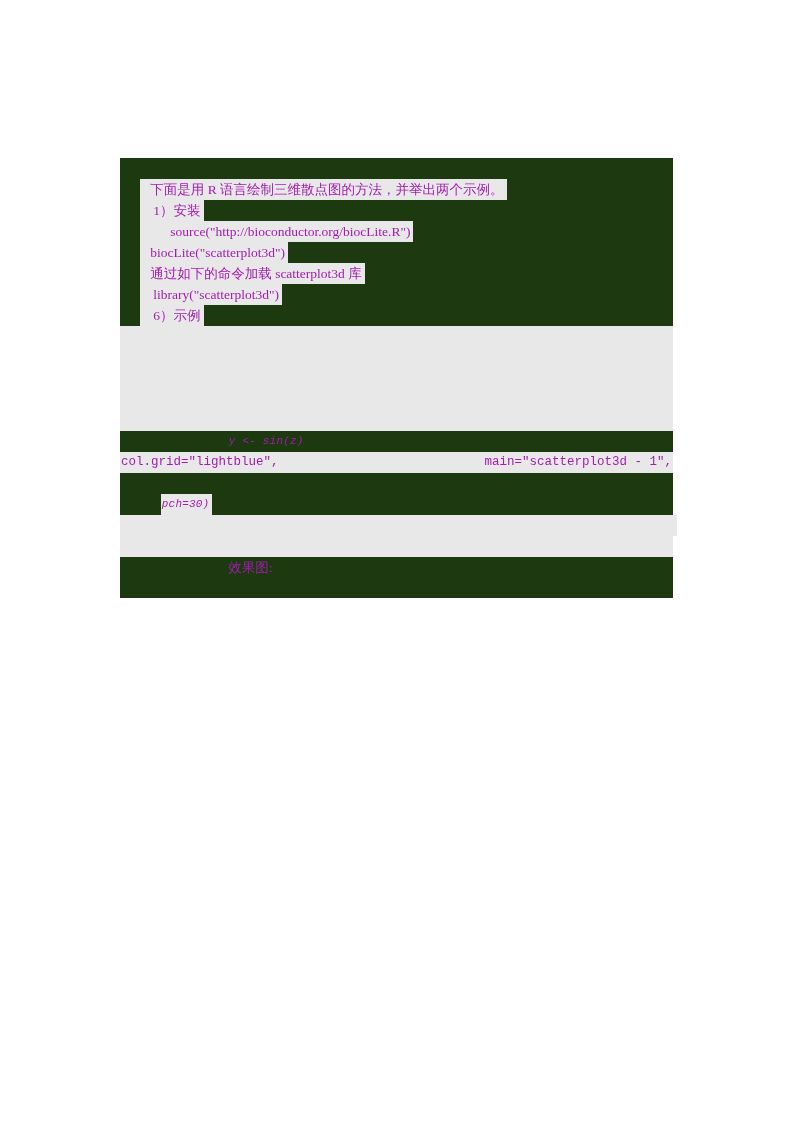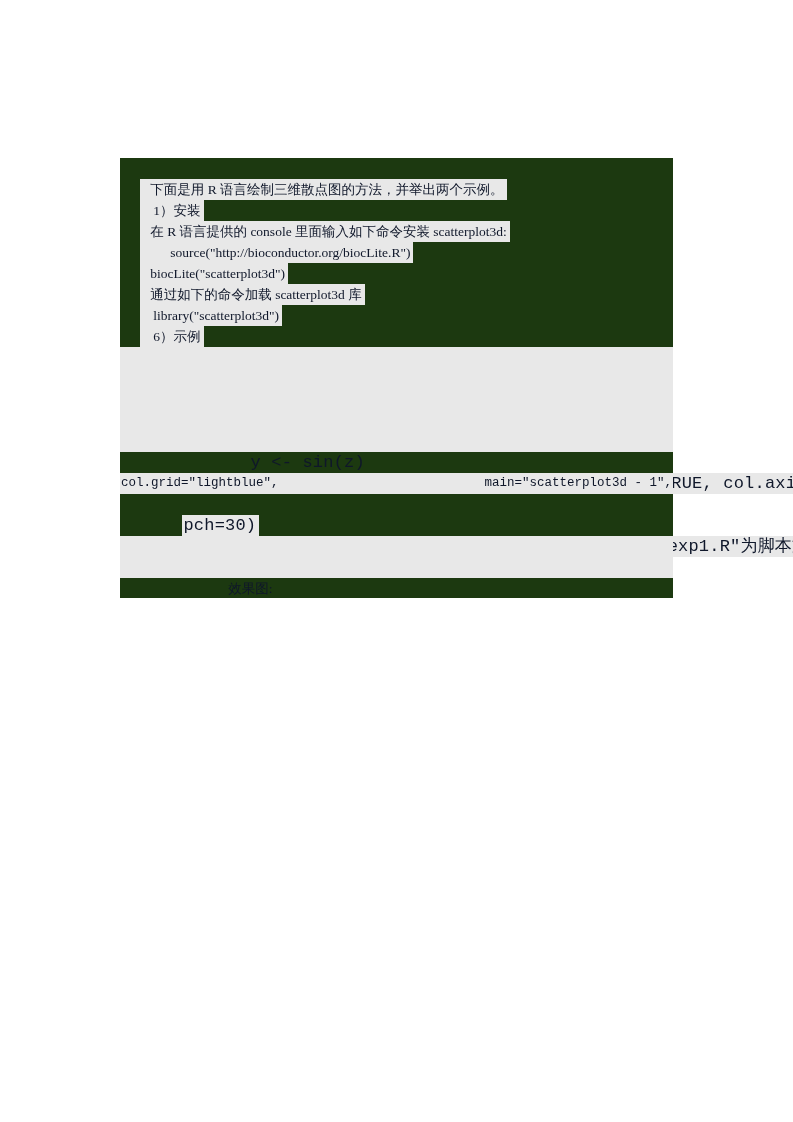--- a/index.html
+++ b/index.html
@@ -58,42 +58,43 @@
     height: 440px;
     background: #1c3910;
   }
 
   .row {
     position: relative;
     height: 21px;
     line-height: 21px;
     white-space: pre;
     font-size: 13.5px;
-    color: #0f172a;
+    color: #a21caf;
   }
   .row > .hl {
     display: inline-block;
     background: #e8e8e8;
     height: 21px;
     line-height: 21px;
     vertical-align: top;
     box-sizing: border-box;
   }
   
   .row.band {
     background: #e8e8e8;
   }
   .row.band > .hl {
     background: transparent;
   }
 
   .mono > .hl, .mono {
     font-family: "Liberation Mono", "DejaVu Sans Mono", monospace;
-    font-size: 17px;
+    font-size: 11px;
     letter-spacing: 0.2px;
+    font-style: italic;
   }
 
   .serif > .hl {
     font-family: "Liberation Serif", "DejaVu Serif", serif;
   }
 
   
   .row.justify {
     background: #e8e8e8;
     display: flex;
@@ -123,23 +124,20 @@
   <div id="green-block">
 
     <div class="row serif">
       <span class="hl pad-l-10">下面是用 R 语言绘制三维散点图的方法，并举出两个示例。</span>
     </div>
 
     <div class="row serif">
       <span class="hl pad-l-4">1）安装</span>
     </div>
 
-    <div class="row serif">
-      <span class="hl pad-l-10">在 R 语言提供的 console 里面输入如下命令安装 scatterplot3d:</span>
-    </div>
 
     <div class="row serif">
       <span class="hl pad-l-30">source("http://bioconductor.org/biocLite.R")</span>
     </div>
 
     <div class="row serif">
       <span class="hl pad-l-10">biocLite("scatterplot3d")</span>
     </div>
 
 

